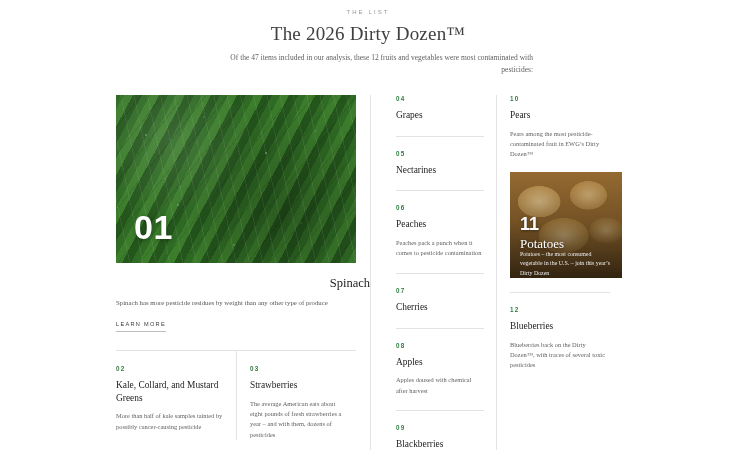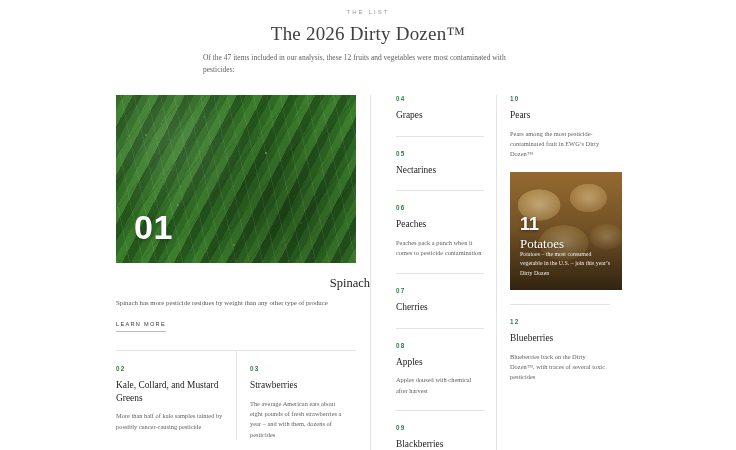--- a/index.html
+++ b/index.html
@@ -29,21 +29,21 @@
   }
   .title {
     text-align: center;
     font-size: 19px;
     font-weight: normal;
     color: #404040;
     margin: 8px 0 0 0;
     letter-spacing: .2px;
   }
   .subtitle {
-    text-align: left;
+    text-align: right;
     font-size: 7.5px;
     color: #5f5f5f;
     line-height: 1.55;
     margin: 7px auto 0 auto;
     width: 330px;
   }
 
   
   .grid {
     position: absolute;
@@ -179,21 +179,21 @@
     content: "";
     position: absolute; left: 0; top: -14px;
     width: 1px; height: calc(100% + 14px);
     background: #e3e3e3;
   }
 
   
   .potato-card {
     position: relative;
     width: 112px;
-    height: 118px;
+    height: 106px;
     overflow: hidden;
     margin-top: 12px;
     background:
       radial-gradient(ellipse 30px 22px at 26% 28%, #e7c98f, #c79a55 70%, transparent 72%),
       radial-gradient(ellipse 26px 20px at 70% 22%, #dcb97c, #bd8f4c 70%, transparent 72%),
       radial-gradient(ellipse 34px 24px at 48% 60%, #e3c184, #b8873f 72%, transparent 74%),
       radial-gradient(ellipse 24px 18px at 86% 55%, #d3ae70, #a87a38 70%, transparent 72%),
       #9c6f33;
   }
   .potato-card .shade {

